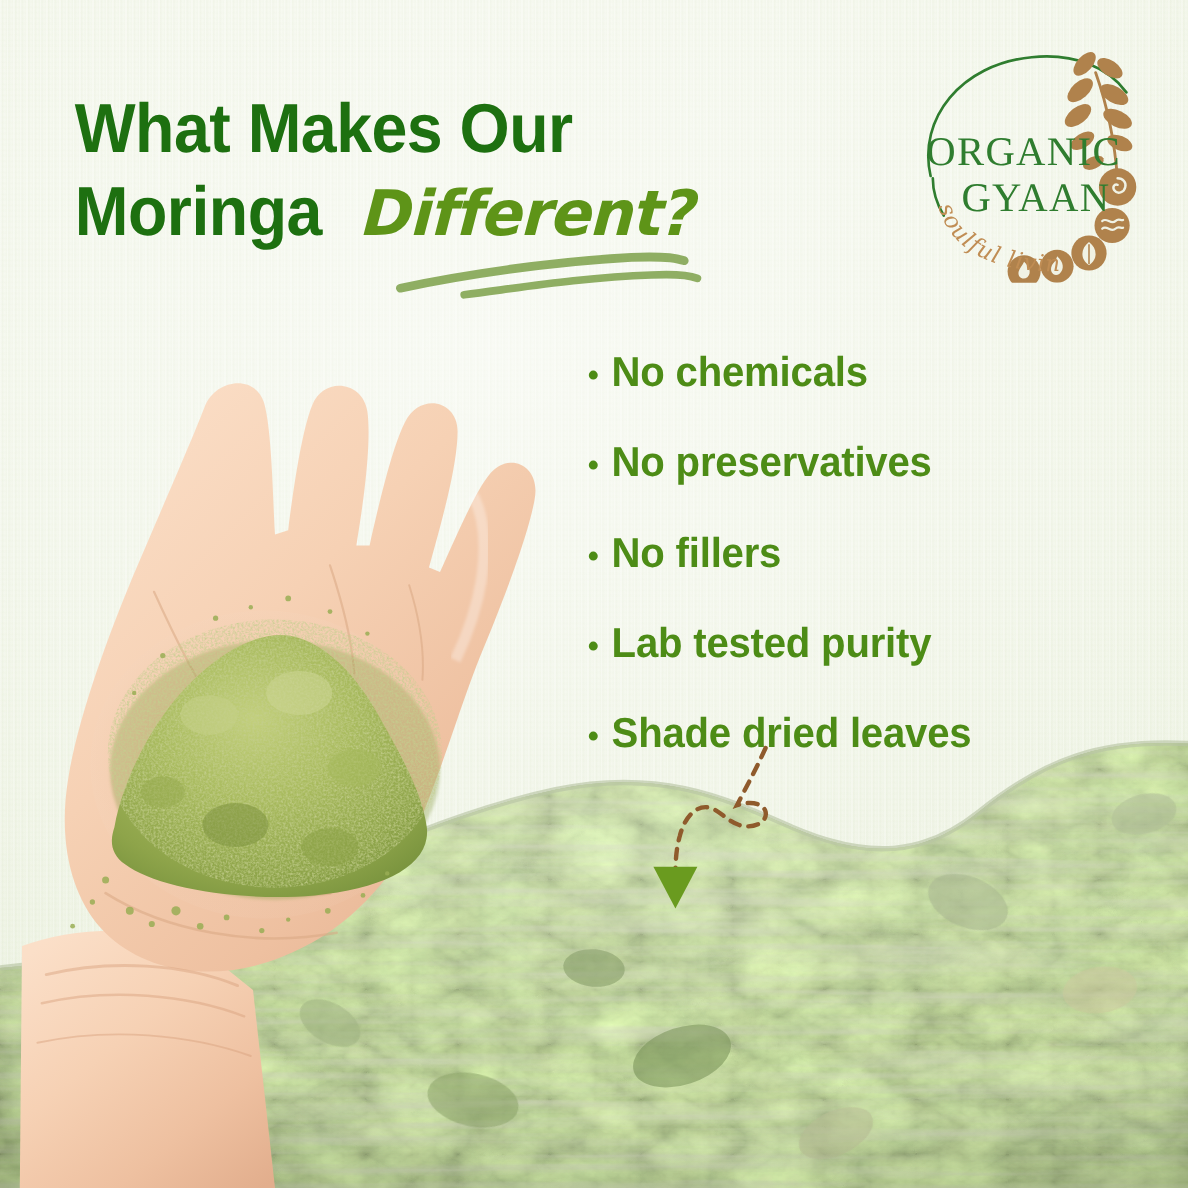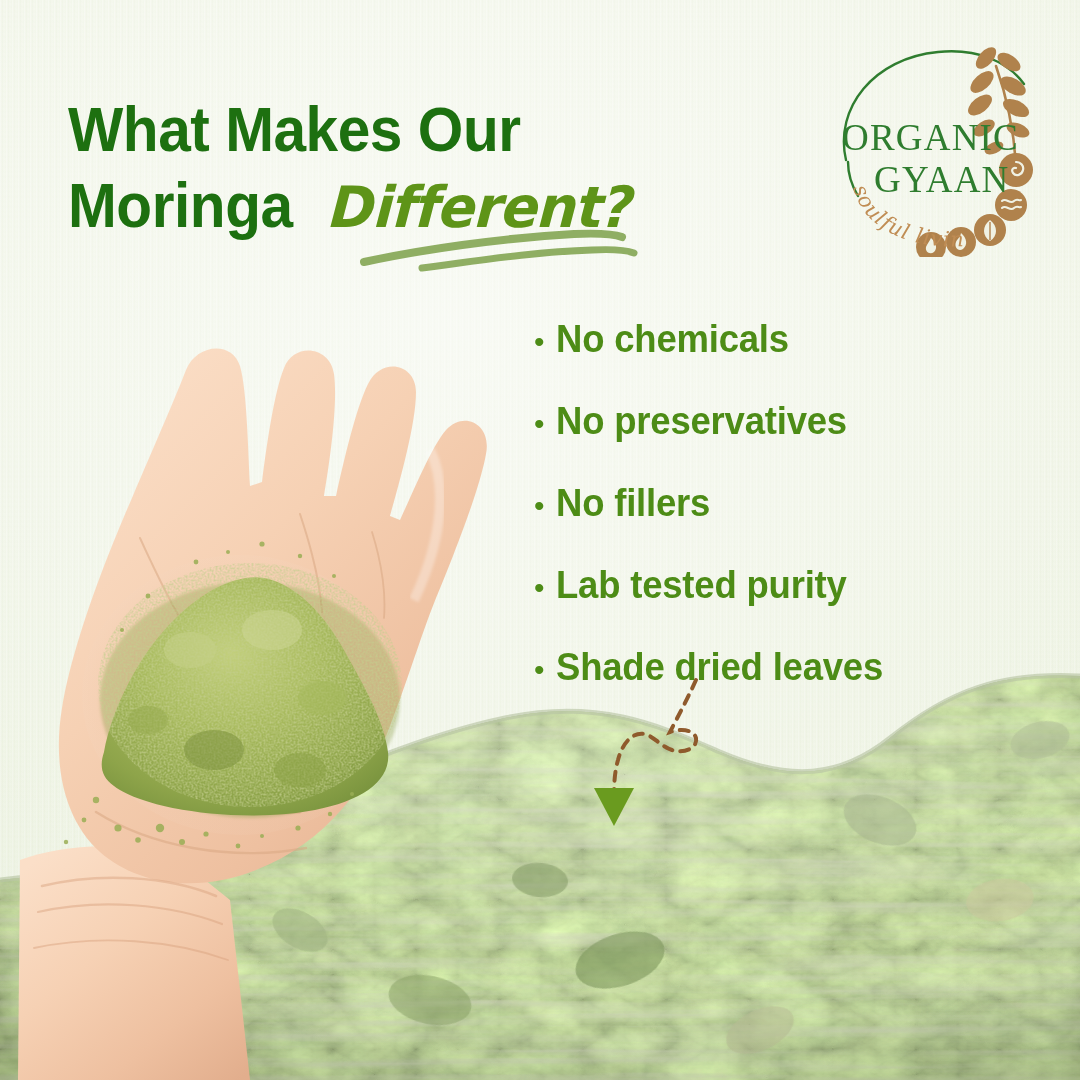--- a/index.html
+++ b/index.html
@@ -51,21 +51,20 @@
   
   .headline {
     position: absolute;
     left: 68px;
     top: 86px;
     width: 700px;
     line-height: 1.0;
   }
   .head-line1, .head-line2 {
     white-space: nowrap;
-    margin-top: 12px;
   }
   .head-main {
     font-family: "Liberation Sans Narrow", "Liberation Sans", sans-serif;
     font-weight: bold;
     font-size: 63px;
     letter-spacing: -0.5px;
     color: #1d7010;
     transform: scaleX(.93);
     transform-origin: left center;
     display: inline-block;

